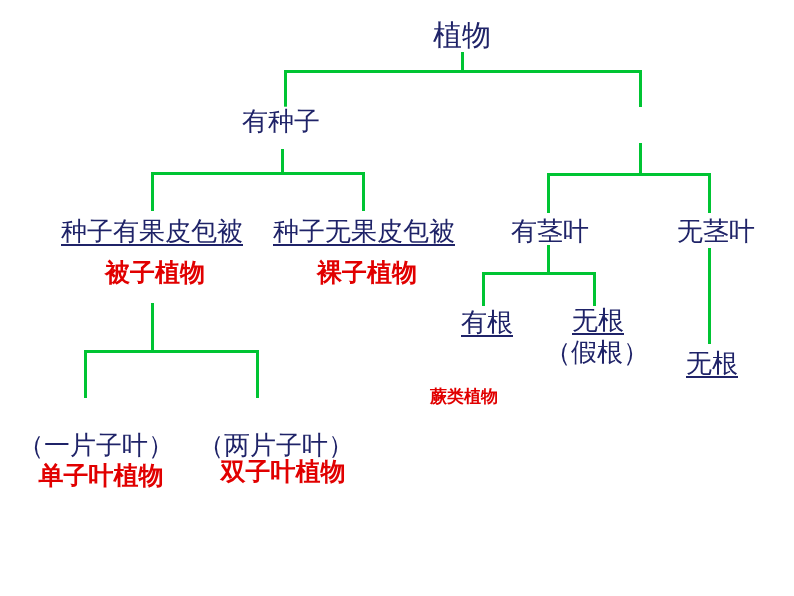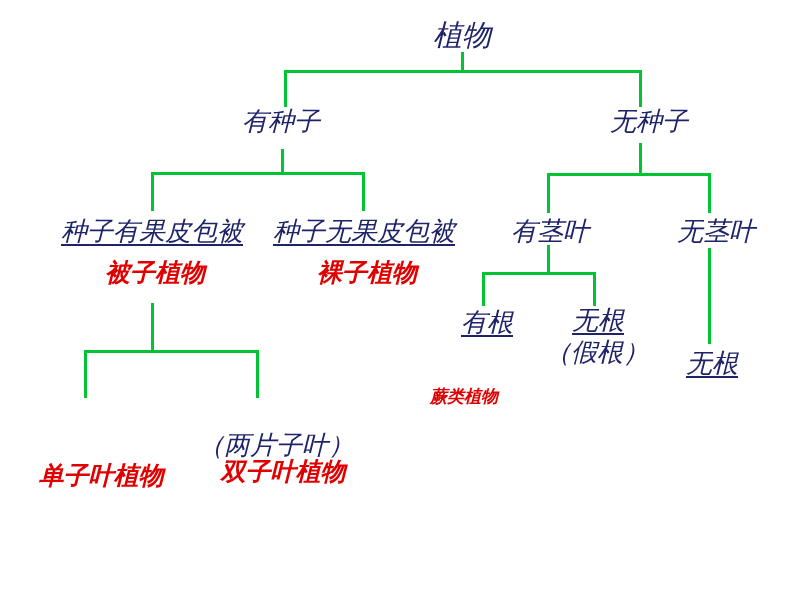--- a/index.html
+++ b/index.html
@@ -18,21 +18,20 @@
   .node {
     position: absolute;
     transform: translateX(-50%);
     white-space: nowrap;
     color: var(--text-navy, #1F2368);
     font-size: 26px;
     line-height: 1.1;
     text-shadow:
       -2px -2px 0 #fff, 2px -2px 0 #fff, -2px 2px 0 #fff, 2px 2px 0 #fff,
       0 -2px 0 #fff, 0 2px 0 #fff, -2px 0 0 #fff, 2px 0 0 #fff;
-    font-style: italic;
   }
   .u {
     text-decoration: underline;
     text-decoration-thickness: 2px;
     text-underline-offset: 4px;
   }
   .red {
     color: var(--text-red, #E10000);
     font-weight: bold;
   }
@@ -72,35 +71,35 @@
   <div class="line" style="left:708px;top:248px;width:3px;height:96px"></div>
 
   <div class="line" style="left:151px;top:303px;width:3px;height:49px"></div>
   <div class="line" style="left:84px;top:350px;width:175px;height:3px"></div>
   <div class="line" style="left:84px;top:350px;width:3px;height:48px"></div>
   <div class="line" style="left:256px;top:350px;width:3px;height:48px"></div>
 
   <div class="node title" style="left:462px;top:20px">植物</div>
 
   <div class="node" style="left:281px;top:107px">有种子</div>
-  <div class="node" style="left:649px;top:107px">无种子</div>
 
   <div class="node u" style="left:152px;top:217px">种子有果皮包被</div>
   <div class="node u" style="left:364px;top:217px">种子无果皮包被</div>
   <div class="node" style="left:550px;top:217px">有茎叶</div>
   <div class="node" style="left:716px;top:217px">无茎叶</div>
 
   <div class="node red" style="left:155px;top:259px;font-size:25px">被子植物</div>
   <div class="node red" style="left:367px;top:259px;font-size:25px">裸子植物</div>
 
   <div class="node u" style="left:487px;top:308px">有根</div>
   <div class="node u" style="left:598px;top:306px">无根</div>
   <div class="node" style="left:597px;top:338px">（假根）</div>
   <div class="node u" style="left:712px;top:349px">无根</div>
 
   <div class="node red" style="left:464px;top:387px;font-size:17px">蕨类植物</div>
 
+  <div class="node" style="left:96px;top:431px">（一片子叶）</div>
   <div class="node" style="left:276px;top:431px">（两片子叶）</div>
 
   <div class="node red" style="left:101px;top:462px;font-size:25px">单子叶植物</div>
   <div class="node red" style="left:283px;top:458px;font-size:25px">双子叶植物</div>
 
 </div>
 
 </body></html>

